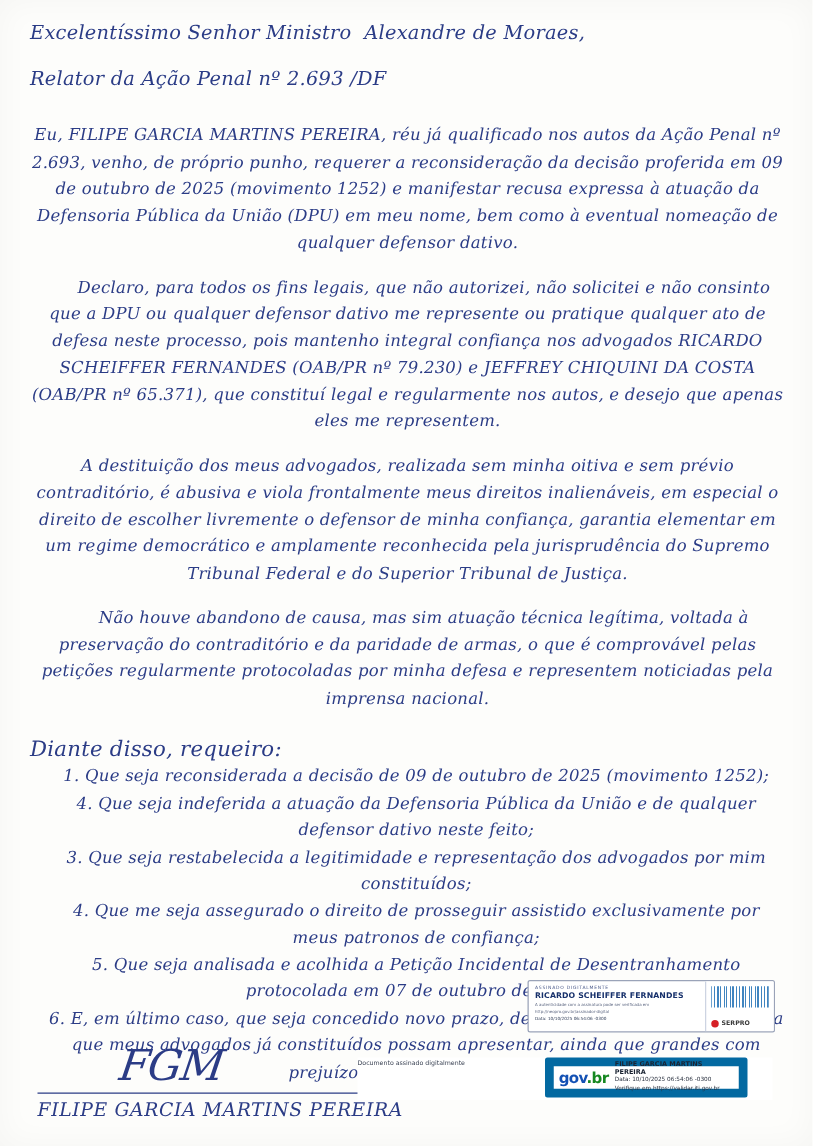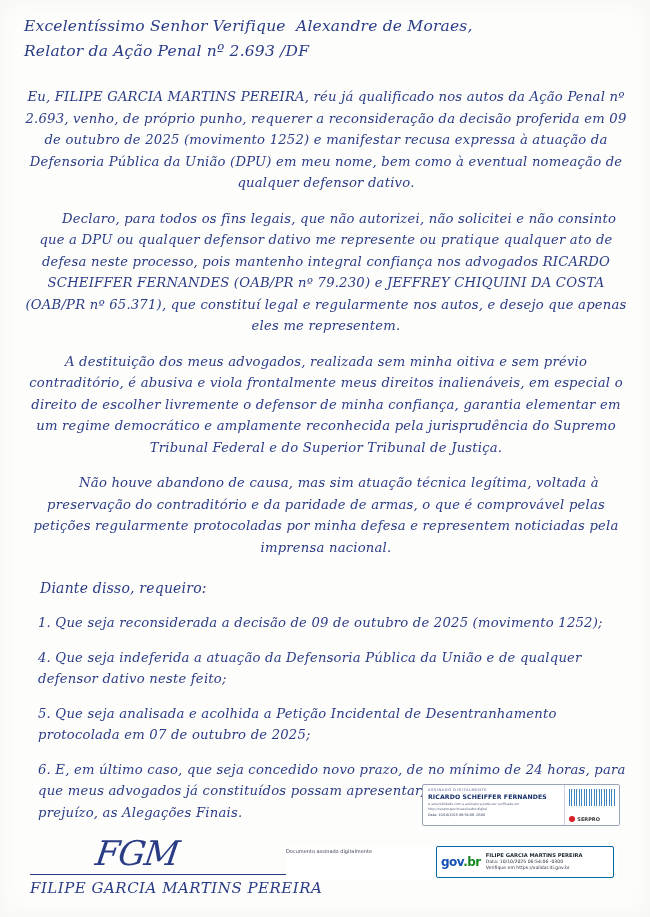--- a/index.html
+++ b/index.html
@@ -31,41 +31,40 @@
     position: absolute;
     left: 24px;
     top: 14px;
     width: 604px;
   }
   .header-line {
     font-size: 15.5px;
     line-height: 25px;
     white-space: pre;
   }
-  .header-line.l2 { margin-top: 0; }
+  .header-line.l2 { margin-top: 12px; }
 
   .para {
     font-size: 13.2px;
     line-height: 21.5px;
     margin-top: 14px;
     text-align: center;
   }
   .para.indent { text-indent: 26px; font-style: italic; }
 
   .req-intro {
-    font-size: 14px;
+    font-size: 17px;
     line-height: 21px;
     margin-top: 20px;
-    margin-left: 16px;
   }
   .item {
     font-size: 13.2px;
     line-height: 21.5px;
-    margin-top: 13px;
     padding-left: 14px;
+    text-align: center;
   }
 
   
   .signature-area {
     position: absolute;
     left: 30px;
     top: 836px;
     width: 330px;
   }
   .sig-mark {
@@ -179,22 +178,22 @@
   }
   .gov-text {
     width: 150px;
     font-size: 5px;
     color: #333b4d;
     line-height: 7.5px;
     padding-top: 2px;
   }
   .gov-text .gt-head { font-size: 5px; color: #3b4354; }
   .gov-box {
-    width: 178px;
-    border: 1px solid #0369a1;
+    width: 162px;
+    border: 7px solid #0369a1;
     border-radius: 2px;
     height: 32px;
     display: flex;
     align-items: center;
     padding: 0 4px;
     box-sizing: border-box;
     background: #fff;
   }
   .gov-logo {
     font-size: 12px;
@@ -219,32 +218,34 @@
     box-shadow: inset 0 0 26px rgba(0,0,0,0.035);
   }
 </style>
 </head>
 <body>
 
 <div class="page">
 
   <div class="doc ink">
 
-    <div class="header-line">Excelentíssimo Senhor Verifique  Alexandre de Moraes,</div>
+    <div class="header-line">Excelentíssimo Senhor Ministro  Alexandre de Moraes,</div>
     <div class="header-line l2">Relator da Ação Penal nº 2.693 /DF</div>
 
     <div class="para" style="margin-top:22px;">Eu, FILIPE GARCIA MARTINS PEREIRA, réu já qualificado nos autos da Ação Penal nº 2.693, venho, de próprio punho, requerer a reconsideração da decisão proferida em 09 de outubro de 2025 (movimento 1252) e manifestar recusa expressa à atuação da Defensoria Pública da União (DPU) em meu nome, bem como à eventual nomeação de qualquer defensor dativo.</div>
     <div class="para indent">Declaro, para todos os fins legais, que não autorizei, não solicitei e não consinto que a DPU ou qualquer defensor dativo me represente ou pratique qualquer ato de defesa neste processo, pois mantenho integral confiança nos advogados RICARDO SCHEIFFER FERNANDES (OAB/PR nº 79.230) e JEFFREY CHIQUINI DA COSTA (OAB/PR nº 65.371), que constituí legal e regularmente nos autos, e desejo que apenas eles me representem.</div>
     <div class="para">A destituição dos meus advogados, realizada sem minha oitiva e sem prévio contraditório, é abusiva e viola frontalmente meus direitos inalienáveis, em especial o direito de escolher livremente o defensor de minha confiança, garantia elementar em um regime democrático e amplamente reconhecida pela jurisprudência do Supremo Tribunal Federal e do Superior Tribunal de Justiça.</div>
     <div class="para indent">Não houve abandono de causa, mas sim atuação técnica legítima, voltada à preservação do contraditório e da paridade de armas, o que é comprovável pelas petições regularmente protocoladas por minha defesa e representem noticiadas pela imprensa nacional.</div>
 
     <div class="req-intro">Diante disso, requeiro:</div>
 
     <div class="item">1. Que seja reconsiderada a decisão de 09 de outubro de 2025 (movimento 1252);</div>
     <div class="item">4. Que seja indeferida a atuação da Defensoria Pública da União e de qualquer defensor dativo neste feito;</div>
+    <div class="item">3. Que seja restabelecida a legitimidade e representação dos advogados por mim constituídos;</div>
+    <div class="item">4. Que me seja assegurado o direito de prosseguir assistido exclusivamente por meus patronos de confiança;</div>
     <div class="item">5. Que seja analisada e acolhida a Petição Incidental de Desentranhamento protocolada em 07 de outubro de 2025;</div>
     <div class="item">6. E, em último caso, que seja concedido novo prazo, de no mínimo de 24 horas, para que meus advogados já constituídos possam apresentar, ainda que grandes com prejuízo, as Alegações Finais.</div>
 
   </div>
 
   <div class="signature-area">
     <div class="sig-mark">FGM</div>
     <div class="sig-rule"></div>
     <div class="sig-name">FILIPE GARCIA MARTINS PEREIRA</div>
   </div>

